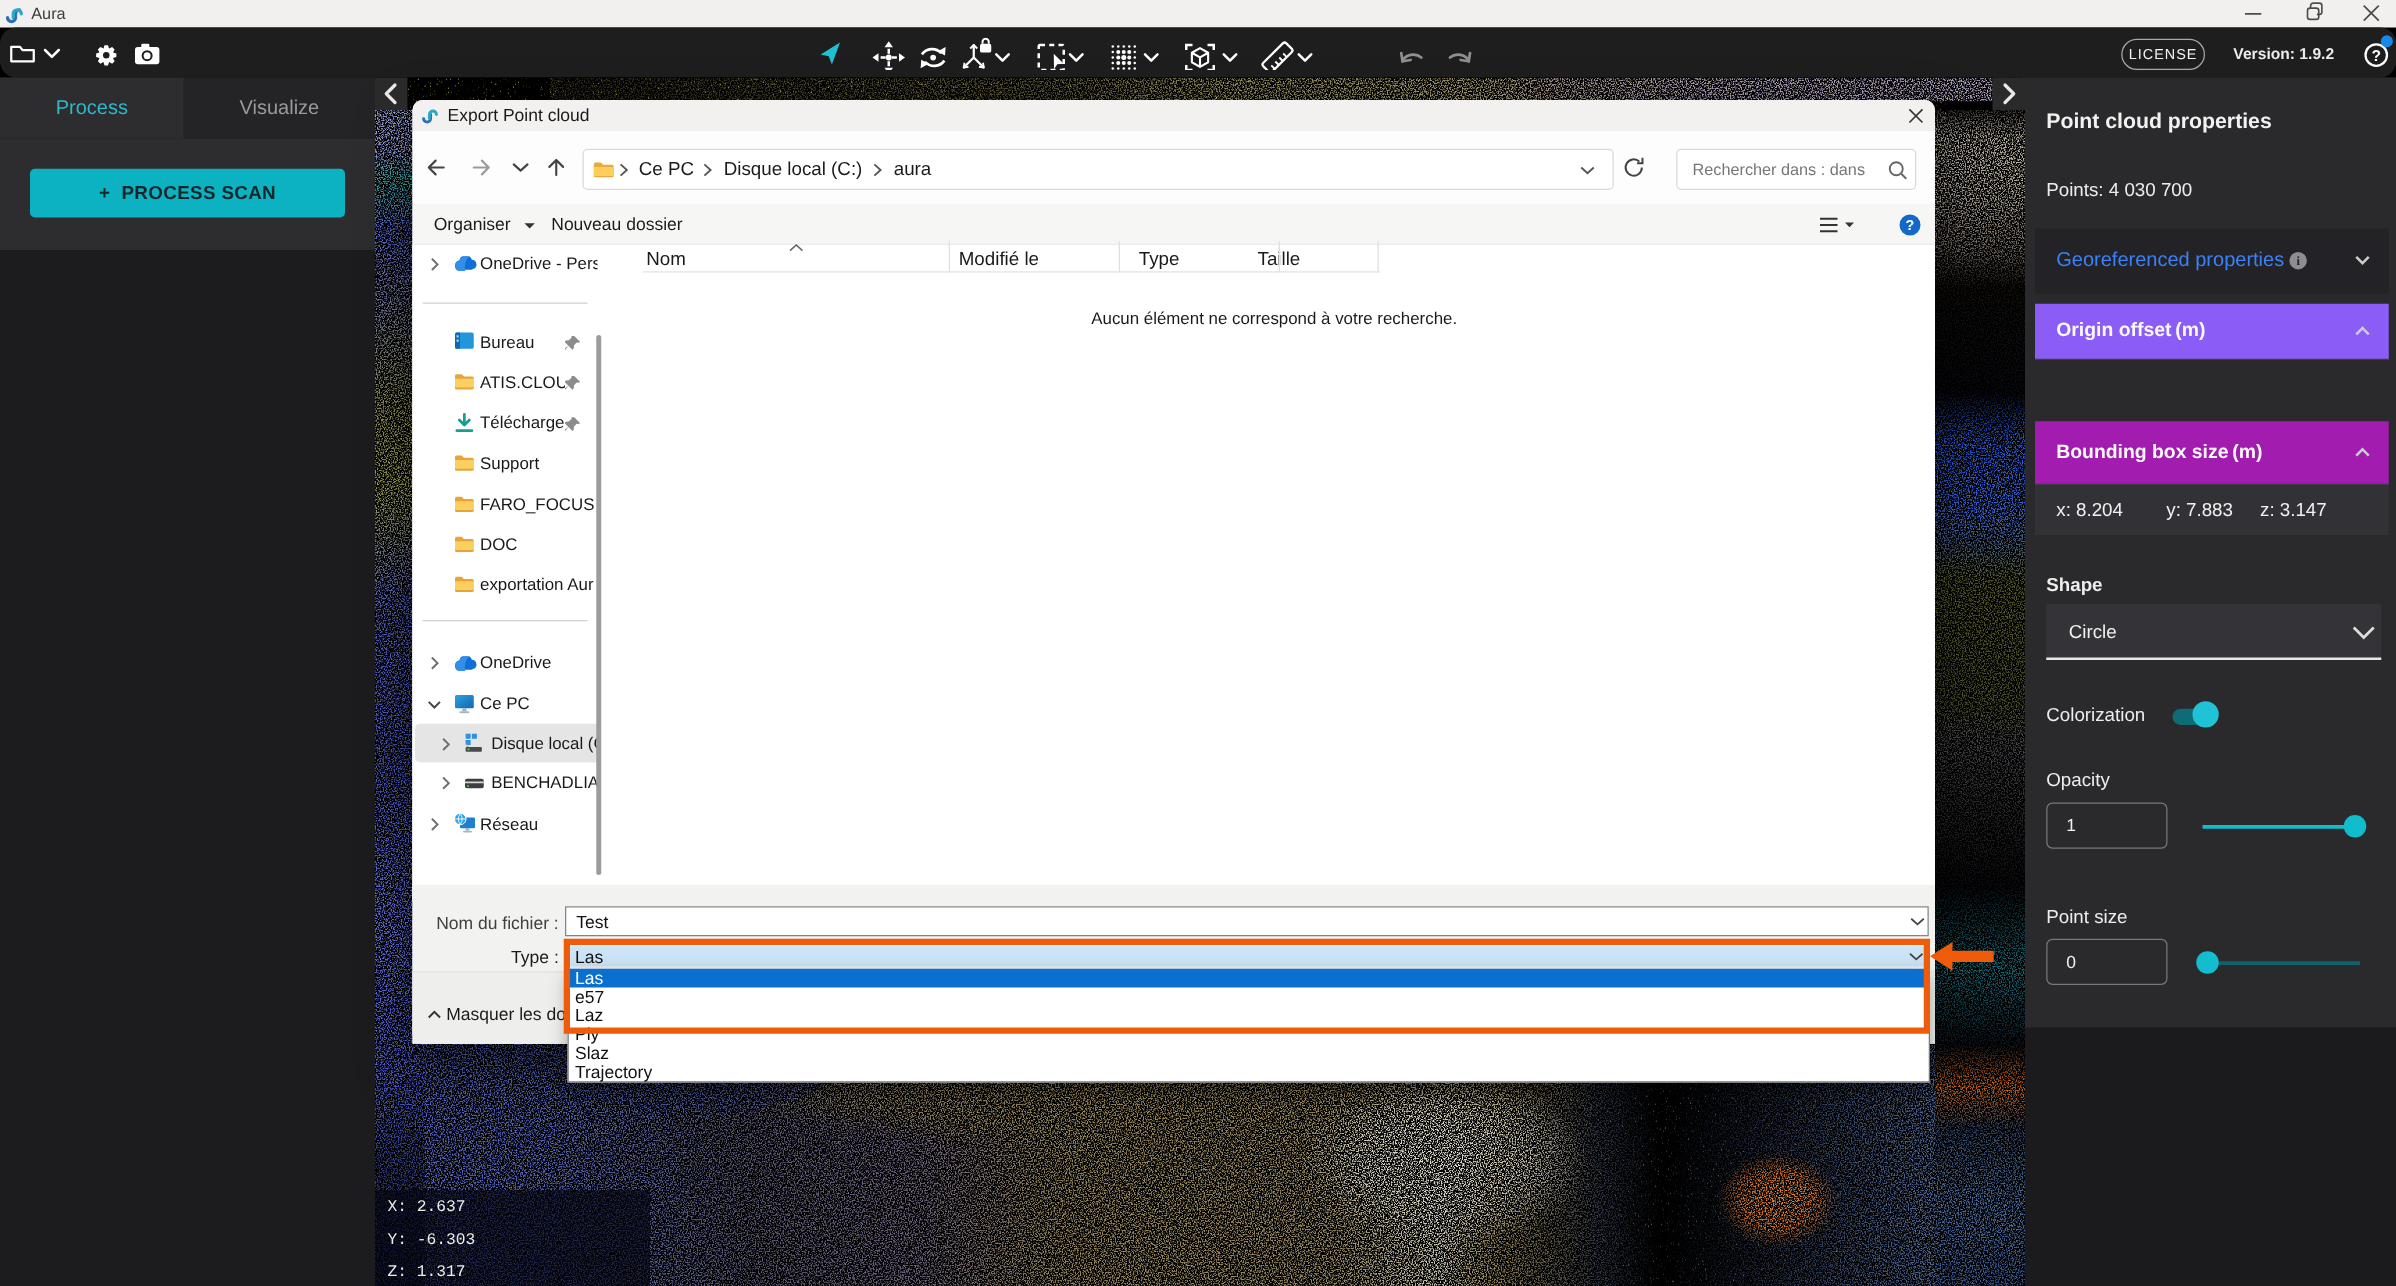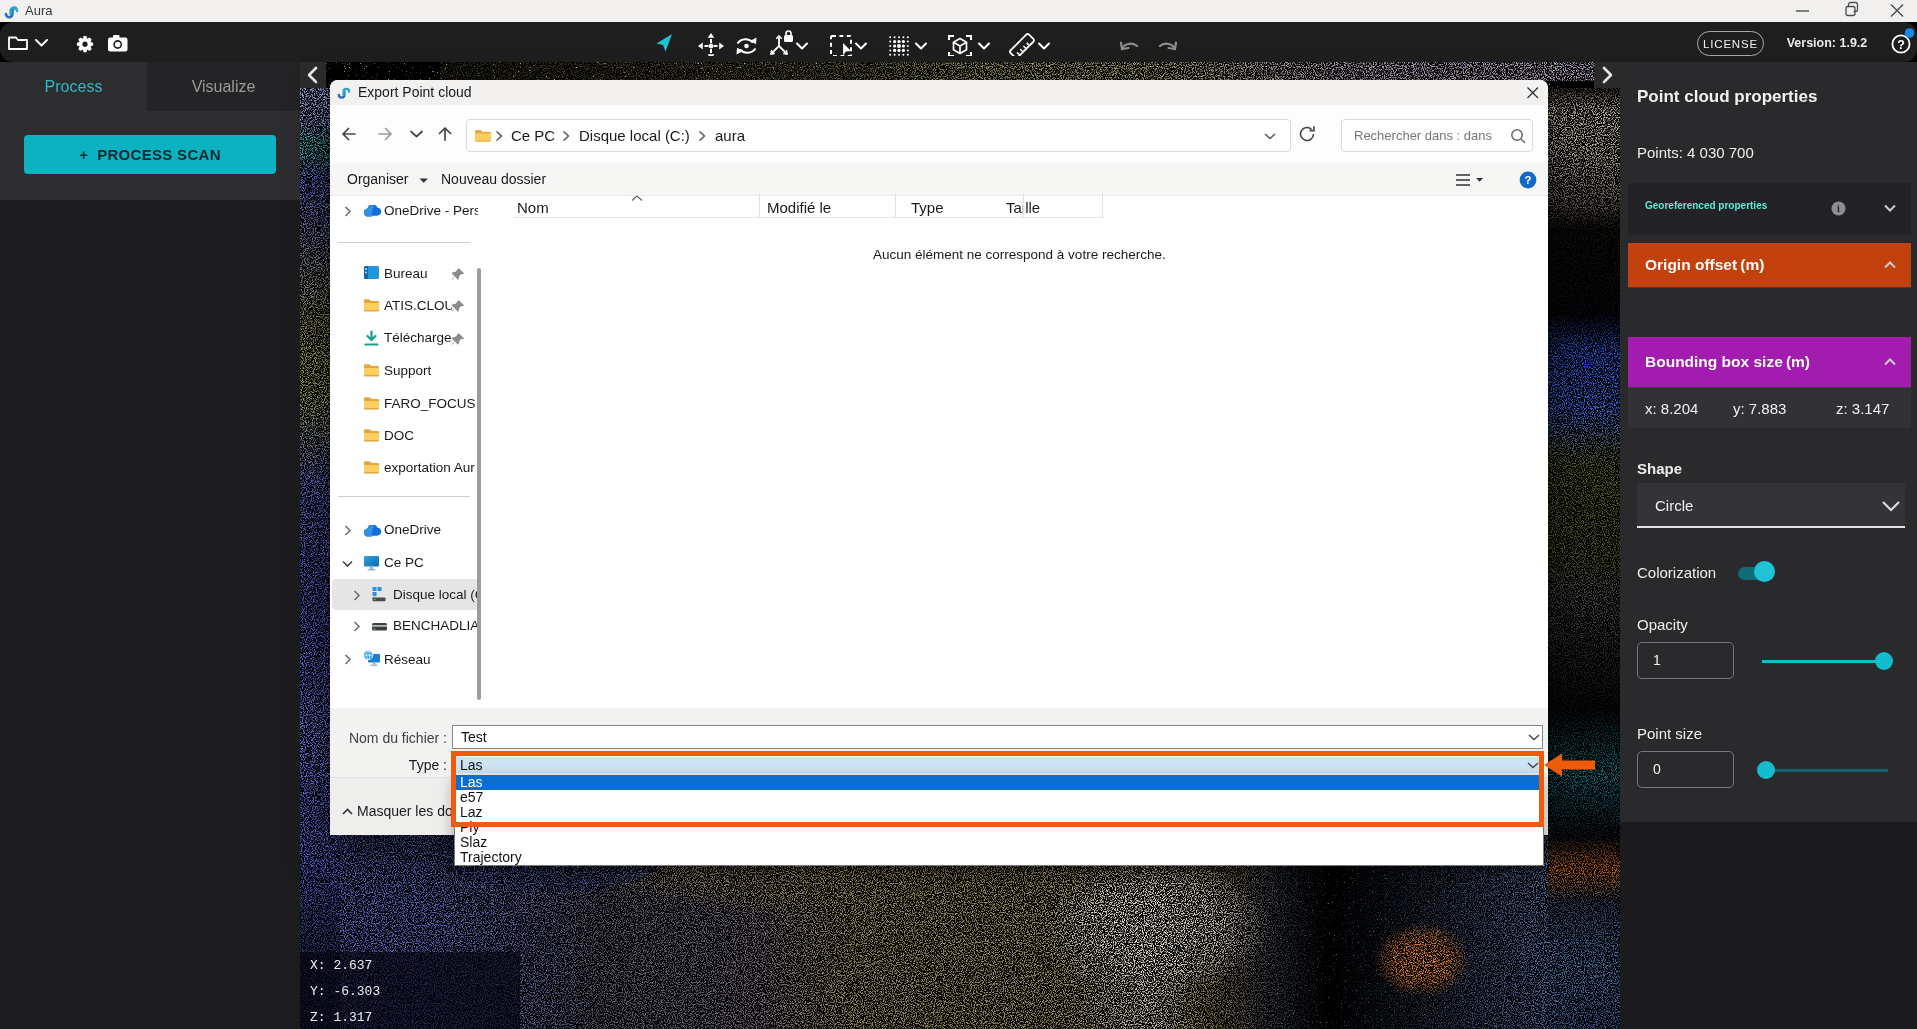--- a/index.html
+++ b/index.html
@@ -157,45 +157,45 @@
  <div class="abs" id="lp-body">
   <div class="abs" id="btn-scan">+&nbsp;&nbsp;PROCESS SCAN</div>
  </div>
 </div>
 
 <div class="abs" id="rightpanel">
  <div class="abs" id="rp-content">
   <div class="abs" style="left:17px;top:25px;font-size:17px;font-weight:bold;color:#f2f2f2;">Point cloud properties</div>
   <div class="abs rp-lab" style="left:17px;top:82px;">Points: 4 030 700</div>
   <div class="abs rp-block" style="top:121px;height:52px;background:#232327;">
-   <div class="abs" style="left:17px;top:17px;font-size:10px;color:#5eead4;font-weight:bold;">Georeferenced properties</div>
+   <div class="abs" style="left:17px;top:17px;font-size:16px;color:#3b82f6;">Georeferenced properties</div>
    <svg class="abs" style="left:203px;top:18px" width="15" height="15" viewBox="0 0 15 15">
           <circle cx="7.5" cy="7.5" r="7" fill="#8d8d93"></circle>
           <text x="7.5" y="11" text-anchor="middle" font-size="10" font-weight="bold" fill="#232327" font-family="Liberation Serif">i</text>
         </svg>
    <svg class="abs" style="left:255px;top:20px" width="14" height="10">
           <path class="chev" d="M2 2.5 l5 5 5 -5" stroke="#aaa"></path>
         </svg>
   </div>
-  <div class="abs rp-block" style="top:181px;height:45px;background:#c2410c;border-bottom:1px solid #3e3e42;">
+  <div class="abs rp-block" style="top:181px;height:45px;background:#8b5cf6;border-bottom:1px solid #3e3e42;">
    <div class="abs" style="left:17px;top:13px;font-size:15.5px;font-weight:bold;color:#fafafa;">Origin offset (m)</div>
    <svg class="abs" style="left:255px;top:17px" width="14" height="10">
           <path class="chev" d="M2 7.5 l5 -5 5 5" stroke="#ddd"></path>
         </svg>
   </div>
   <div class="abs rp-block" style="top:275px;height:51px;background:#a21caf;border-bottom:1px solid #3e3e42;">
    <div class="abs" style="left:17px;top:16px;font-size:15.5px;font-weight:bold;color:#fafafa;">Bounding box size (m)</div>
    <svg class="abs" style="left:255px;top:20px" width="14" height="10">
           <path class="chev" d="M2 7.5 l5 -5 5 5" stroke="#ddd"></path>
         </svg>
   </div>
   <div class="abs rp-vals" style="top:326px;height:40px;">
    <span class="abs" style="left:17px;top:12px;">x: 8.204</span>
    <span class="abs" style="left:105px;top:12px;">y: 7.883</span>
-   <span class="abs" style="left:208px;top:12px;text-align:right;">z: 3.147</span>
+   <span class="abs" style="left:180px;top:12px;text-align:right;">z: 3.147</span>
   </div>
   <div class="abs rp-lab" style="left:17px;top:398px;font-weight:bold;">Shape</div>
   <div class="abs" style="left:17px;top:421px;width:268px;height:45px;background:#343438;border-bottom:2px solid #e6e6e6;">
    <span class="abs" style="left:18px;top:14px;font-size:15px;color:#f0f0f0;">Circle</span>
    <svg class="abs" style="left:244px;top:16px" width="20" height="14">
           <path d="M2 3 l8 8 8 -8" fill="none" stroke="#dcdcdc" stroke-width="2.2"></path>
         </svg>
   </div>
   <div class="abs rp-lab" style="left:17px;top:502px;">Colorization</div>
   <div class="abs" style="left:118px;top:505px;width:34px;height:13px;background:#0f6b77;border-radius:7px;"></div>

